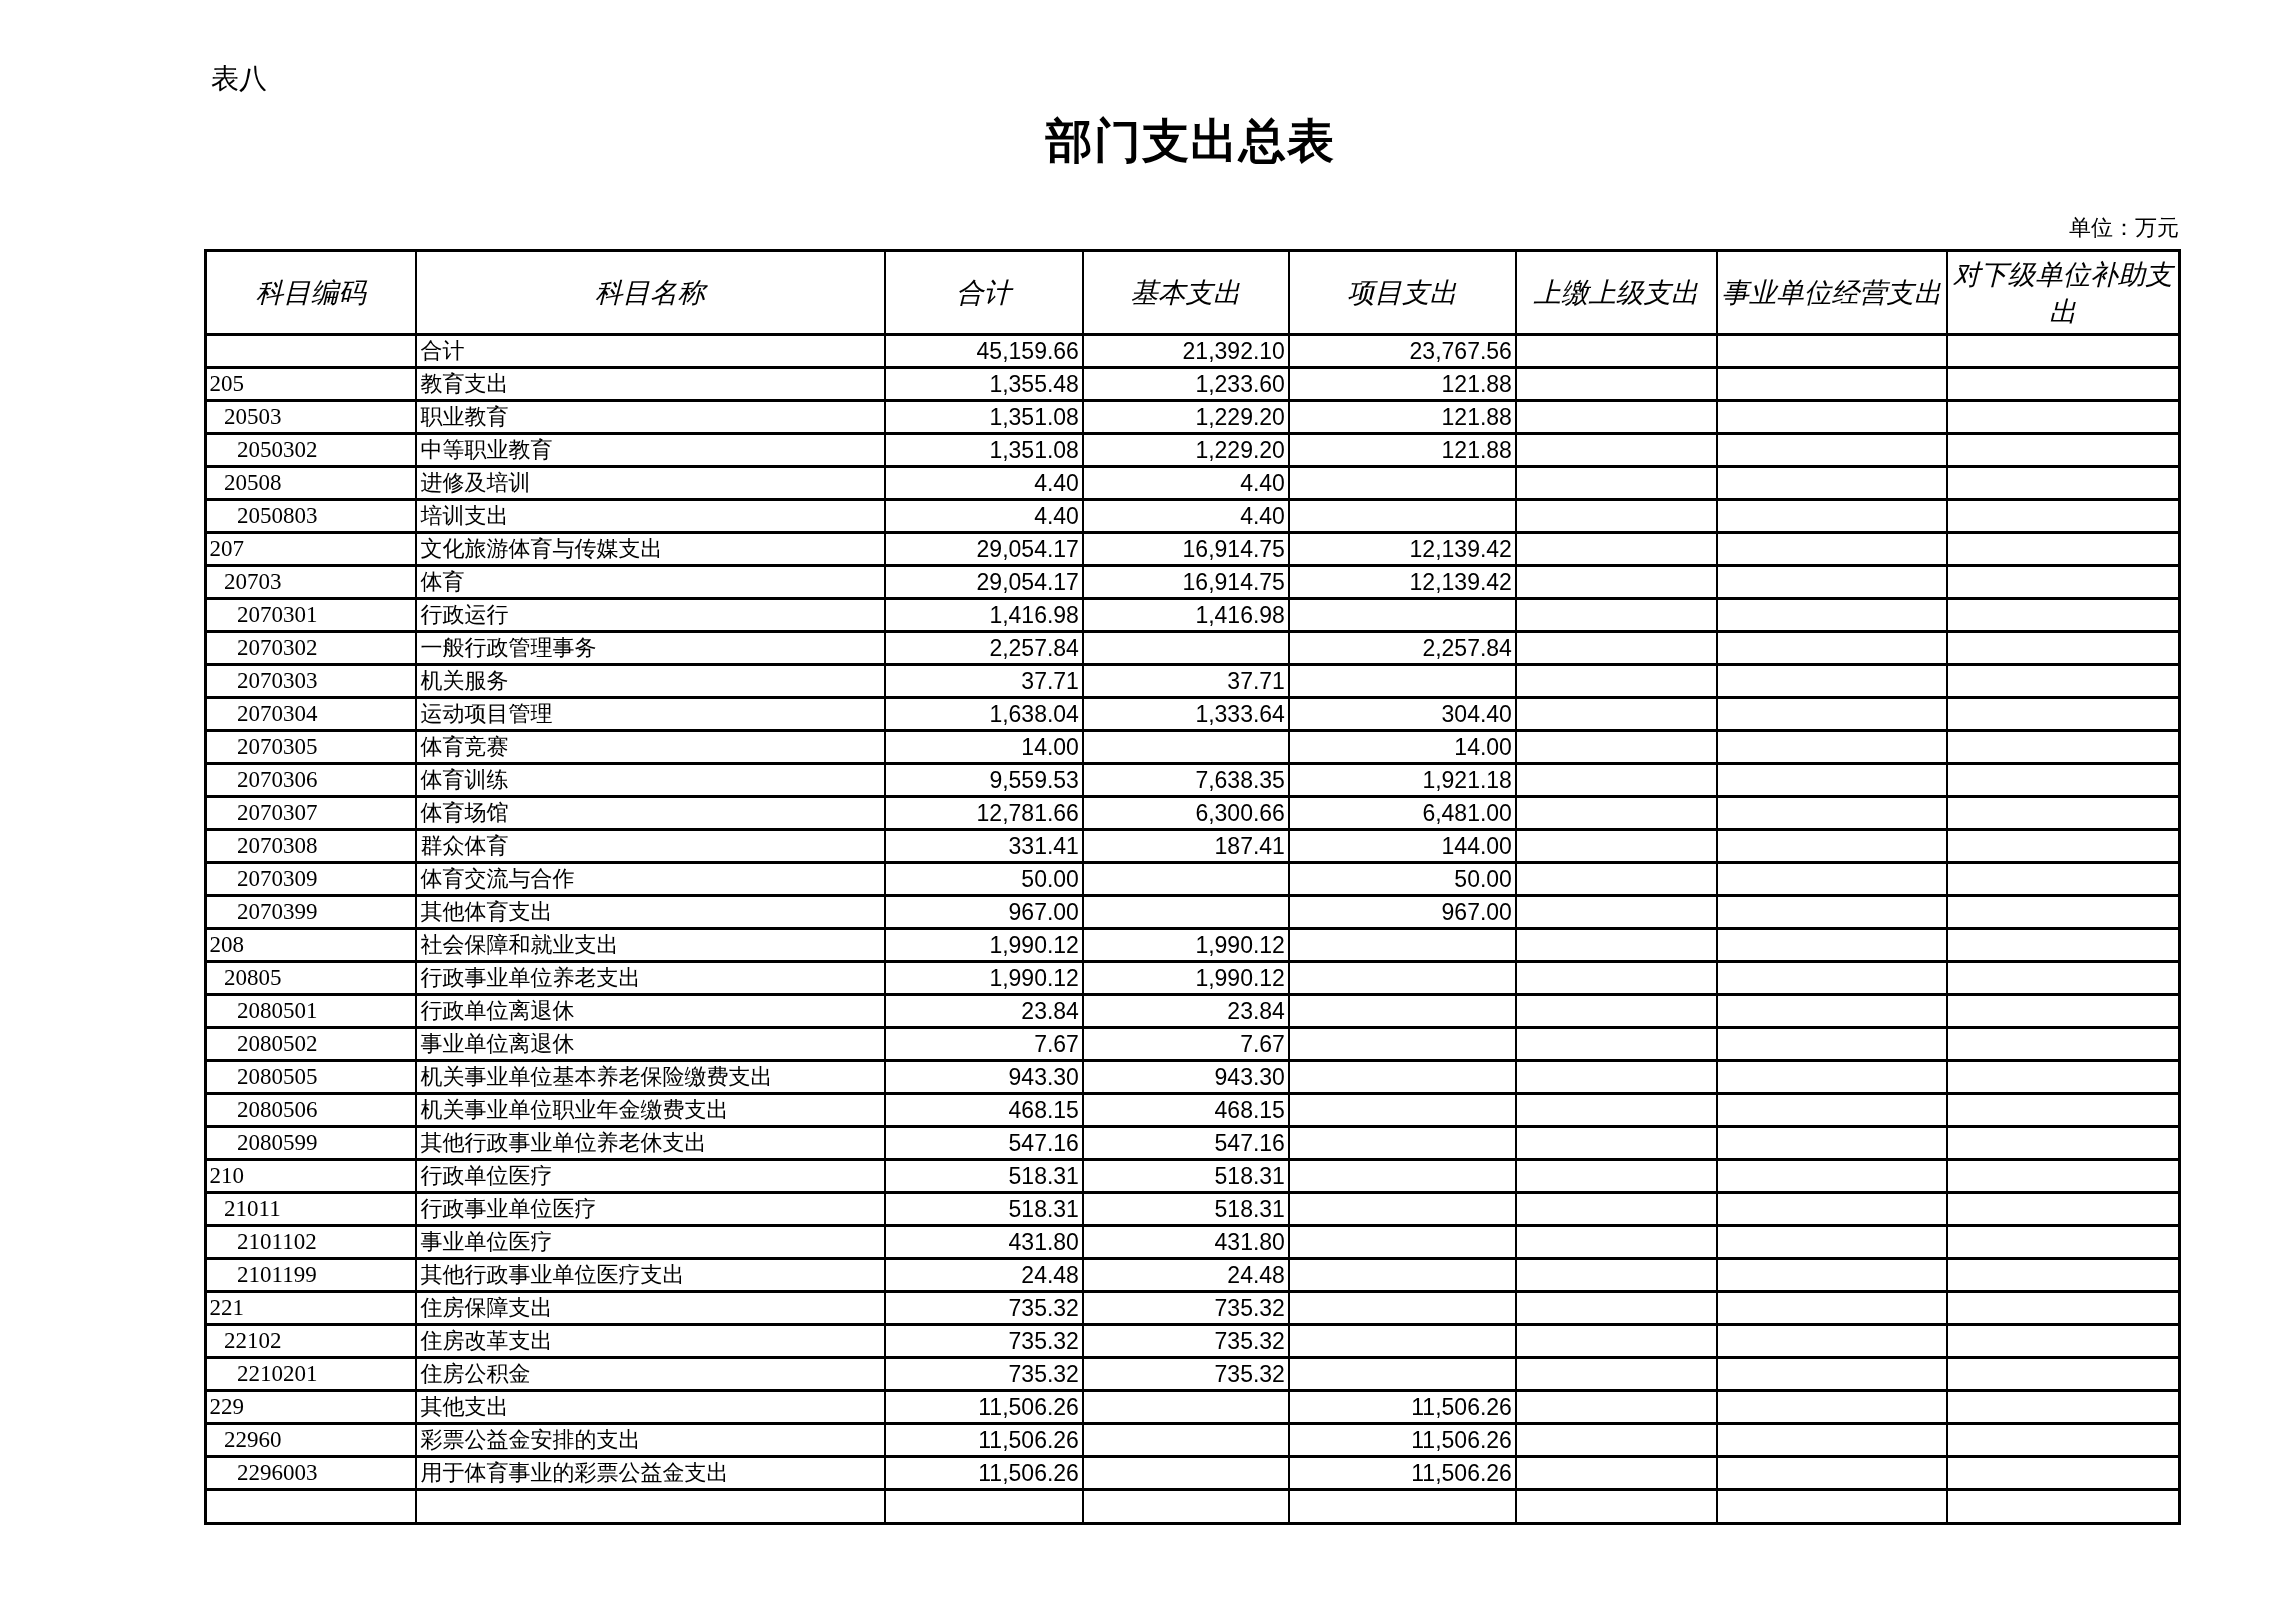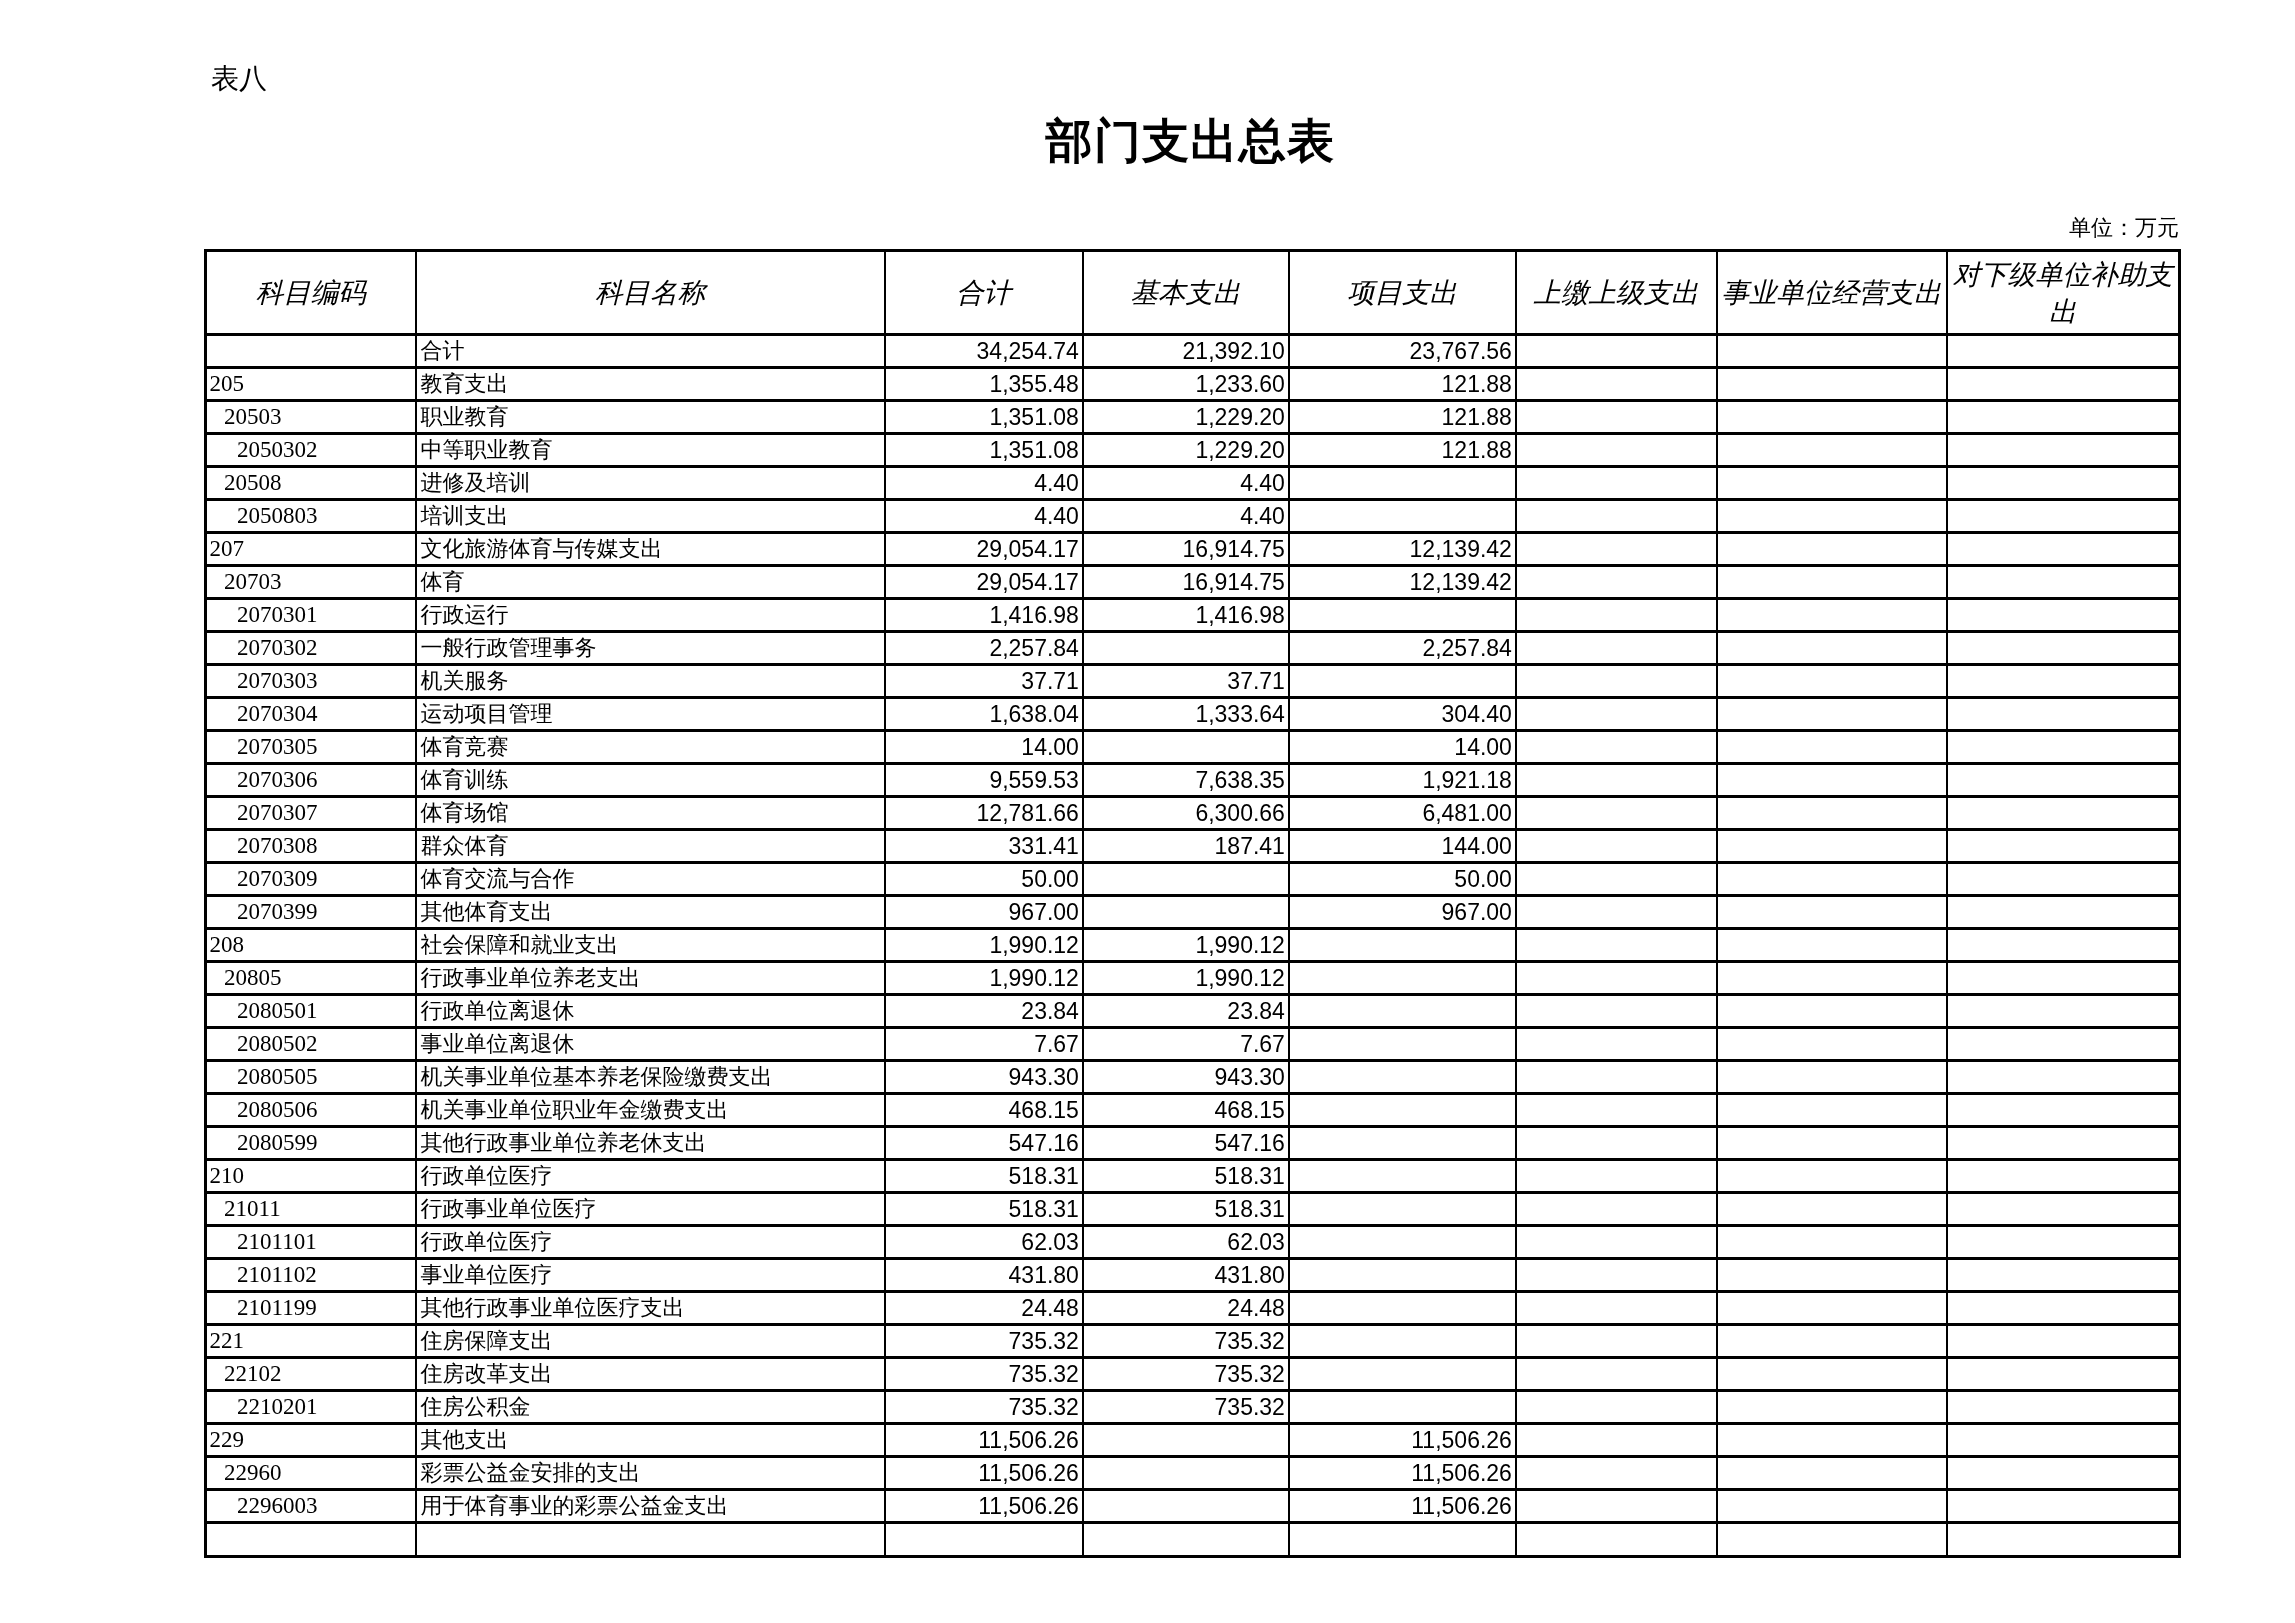--- a/index.html
+++ b/index.html
@@ -69,21 +69,21 @@
       <th>项目支出</th>
       <th>上缴上级支出</th>
       <th>事业单位经营支出</th>
       <th>对下级单位补助支出</th>
     </tr>
   </thead>
   <tbody id="tbody">
       <tr>
         <td class="code lvl1"></td>
         <td class="name nlvl1">合计</td>
-        <td class="num">34,254.74</td>
+        <td class="num">45,159.66</td>
         <td class="num">21,392.10</td>
         <td class="num">23,767.56</td>
         <td class="num"></td>
         <td class="num"></td>
         <td class="num"></td>
       </tr>
       <tr>
         <td class="code lvl1">205</td>
         <td class="name nlvl1">教育支出</td>
         <td class="num">1,355.48</td>
@@ -337,30 +337,20 @@
         <td class="code lvl2">21011</td>
         <td class="name nlvl2">行政事业单位医疗</td>
         <td class="num">518.31</td>
         <td class="num">518.31</td>
         <td class="num"></td>
         <td class="num"></td>
         <td class="num"></td>
         <td class="num"></td>
       </tr>
       <tr>
-        <td class="code lvl3">2101101</td>
-        <td class="name nlvl3">行政单位医疗</td>
-        <td class="num">62.03</td>
-        <td class="num">62.03</td>
-        <td class="num"></td>
-        <td class="num"></td>
-        <td class="num"></td>
-        <td class="num"></td>
-      </tr>
-      <tr>
         <td class="code lvl3">2101102</td>
         <td class="name nlvl3">事业单位医疗</td>
         <td class="num">431.80</td>
         <td class="num">431.80</td>
         <td class="num"></td>
         <td class="num"></td>
         <td class="num"></td>
         <td class="num"></td>
       </tr>
       <tr>

